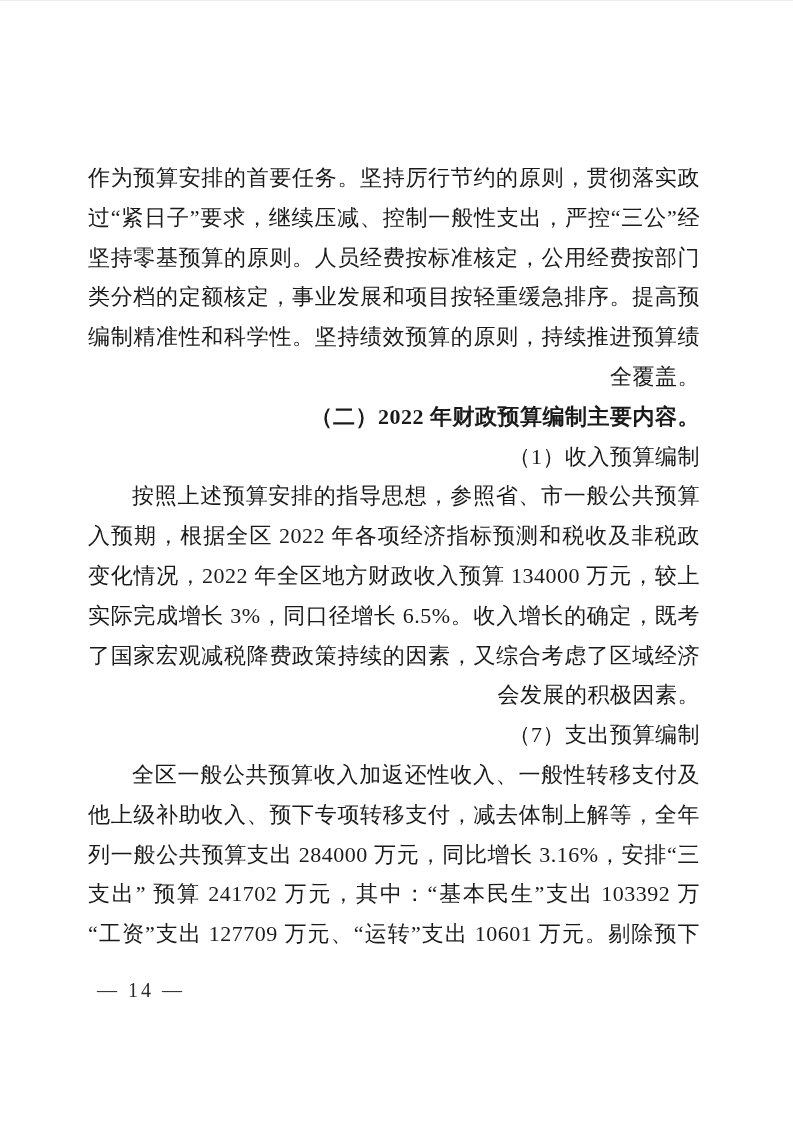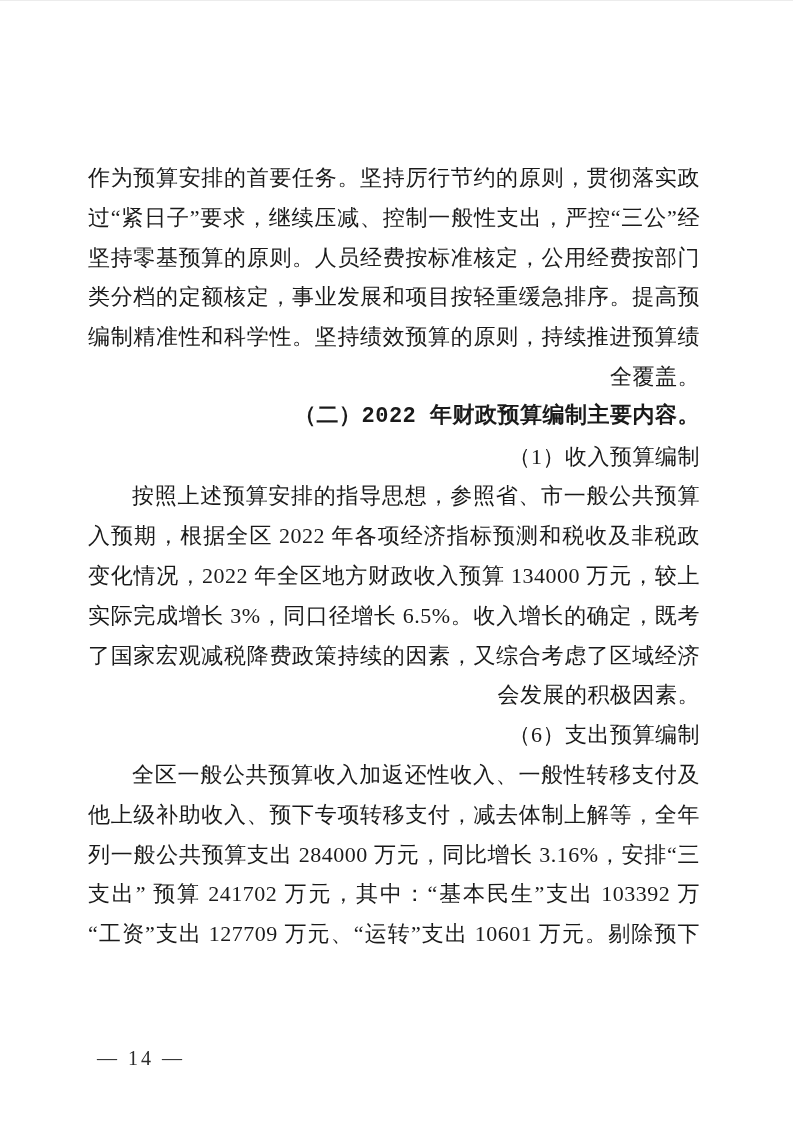--- a/index.html
+++ b/index.html
@@ -37,34 +37,33 @@
     text-align: right;
   }
   .line.fill {
     white-space: normal;
     text-align: justify;
     text-align-last: justify;
     overflow: hidden;
   }
   .line.bold {
     font-weight: 700;
-    font-family: Liberation Mono, monospace;
   }
   .line.indent {
     padding-left: 44px;
   }
   .line.indent.fill {
     width: 568px;
     margin-left: 44px;
     padding-left: 0;
   }
   .page-number {
     position: absolute;
     left: 97px;
-    top: 1044px;
+    top: 976px;
     font-size: 20px;
     line-height: 28px;
     letter-spacing: 3px;
     color: #2b2b2b;
     font-family: "Liberation Serif", "DejaVu Serif", serif;
   }
 </style>
 </head>
 <body>
 
@@ -78,21 +77,21 @@
       <div class="line fill">编制精准性和科学性。坚持绩效预算的原则，持续推进预算绩效</div>
       <div class="line">全覆盖。</div>
       <div class="line bold indent">（二）2022 年财政预算编制主要内容。</div>
       <div class="line indent">（1）收入预算编制</div>
       <div class="line indent fill">按照上述预算安排的指导思想，参照省、市一般公共预算收</div>
       <div class="line fill">入预期，根据全区 2022 年各项经济指标预测和税收及非税政策</div>
       <div class="line fill">变化情况，2022 年全区地方财政收入预算 134000 万元，较上年</div>
       <div class="line fill">实际完成增长 3%，同口径增长 6.5%。收入增长的确定，既考虑</div>
       <div class="line fill">了国家宏观减税降费政策持续的因素，又综合考虑了区域经济社</div>
       <div class="line">会发展的积极因素。</div>
-      <div class="line indent">（6）支出预算编制</div>
+      <div class="line indent">（7）支出预算编制</div>
       <div class="line indent fill">全区一般公共预算收入加返还性收入、一般性转移支付及其</div>
       <div class="line fill">他上级补助收入、预下专项转移支付，减去体制上解等，全年编</div>
       <div class="line fill">列一般公共预算支出 284000 万元，同比增长 3.16%，安排“三保</div>
       <div class="line fill">支出” 预算 241702 万元，其中：“基本民生”支出 103392 万元、</div>
       <div class="line fill">“工资”支出 127709 万元、“运转”支出 10601 万元。剔除预下上</div>
     </div>
   <div class="page-number">— 14 —</div>
 </div>
 
 </body></html>

